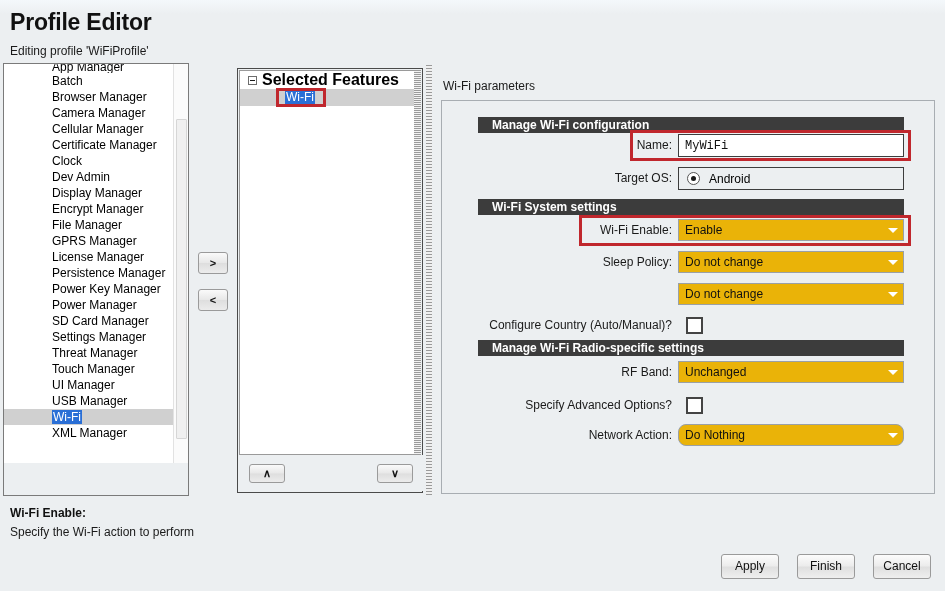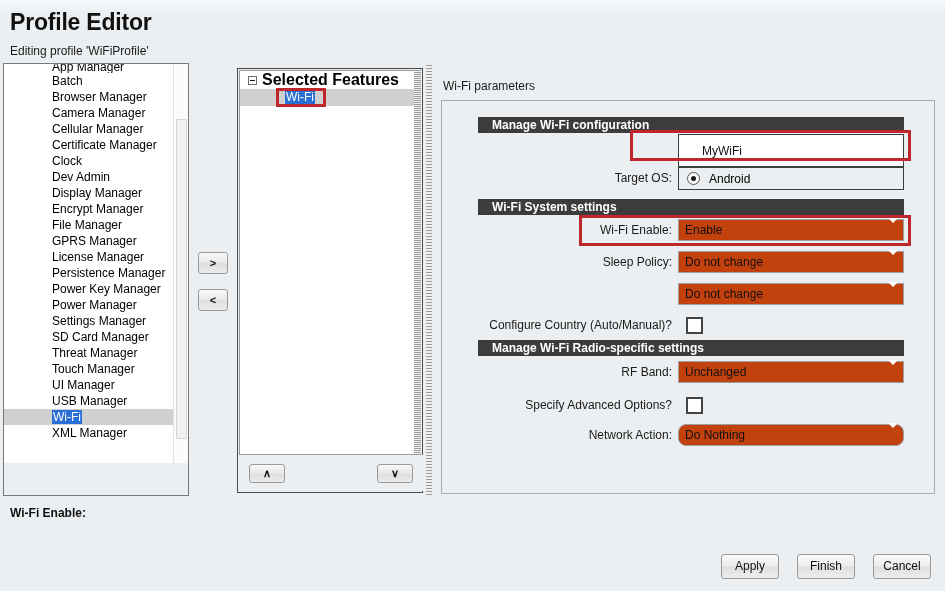--- a/index.html
+++ b/index.html
@@ -253,29 +253,29 @@
     top: 0;
     height: 24px;
     line-height: 24px;
     font-size: 12px;
     color: #1a1a1a;
     white-space: nowrap;
   }
 
   .text-input {
     position: absolute;
-    height: 33px;
+    height: 23px;
     background: #ffffff;
     border: 1px solid #3d3d3d;
     box-sizing: border-box;
     font-size: 12px;
     line-height: 21px;
-    padding-left: 23px;
-    color: #111;
-    font-family: Liberation Sans, sans-serif;
+    padding-left: 6px;
+    color: #111;
+    font-family: Liberation Mono, monospace;
   }
 
   .radio-box {
     position: absolute;
     height: 23px;
     background: #eceff1;
     border: 1px solid #3d3d3d;
     box-sizing: border-box;
     display: flex;
     align-items: center;
@@ -298,24 +298,24 @@
     left: 3px; top: 3px;
     width: 5px; height: 5px;
     border-radius: 50%;
     background: #1a1a1a;
   }
 
   .combo {
     position: absolute;
     height: 22px;
     border: 1px solid #9aa0a6;
-    background: #c2410c;
+    background: #eab308;
     box-sizing: border-box;
     display: flex;
-    align-items: flex-start;
+    align-items: center;
   }
   .combo-value {
     flex: 1 1 auto;
     line-height: 20px;
     padding-left: 6px;
     font-size: 12px;
     color: #111;
     white-space: nowrap;
     overflow: hidden;
   }
@@ -406,22 +406,22 @@
         <div class="feature-item"><span>Clock</span></div>
         <div class="feature-item"><span>Dev Admin</span></div>
         <div class="feature-item"><span>Display Manager</span></div>
         <div class="feature-item"><span>Encrypt Manager</span></div>
         <div class="feature-item"><span>File Manager</span></div>
         <div class="feature-item"><span>GPRS Manager</span></div>
         <div class="feature-item"><span>License Manager</span></div>
         <div class="feature-item"><span>Persistence Manager</span></div>
         <div class="feature-item"><span>Power Key Manager</span></div>
         <div class="feature-item"><span>Power Manager</span></div>
+        <div class="feature-item"><span>SD Card Manager</span></div>
         <div class="feature-item"><span>Settings Manager</span></div>
-        <div class="feature-item"><span>SD Card Manager</span></div>
         <div class="feature-item"><span>Threat Manager</span></div>
         <div class="feature-item"><span>Touch Manager</span></div>
         <div class="feature-item"><span>UI Manager</span></div>
         <div class="feature-item"><span>USB Manager</span></div>
         <div class="feature-item selected-row"><span class="sel-text">Wi-Fi</span></div>
         <div class="feature-item"><span>XML Manager</span></div>
       </div>
     <div class="feature-scrollbar">
       <div class="feature-thumb"></div>
     </div>
@@ -446,20 +446,21 @@
       <div class="move-btn move-up">∧</div>
       <div class="move-btn move-down">∨</div>
     </div>
   </div>
 
   <div class="splitter"></div>
 
   <div class="params-title">Wi-Fi parameters</div>
   <div class="params-box" id="params-box">
       <div class="section-header" style="top: 16px; left: 36px;">Manage Wi-Fi configuration</div>
+      <div class="field-label" style="position: absolute; top: 32px; left: 0px; width: 230px; text-align: right; height: 24px; line-height: 24px;">Name:</div>
       <input type="text" class="text-input" value="MyWiFi" style="left: 236px; top: 33px; width: 226px;">
       <div class="redbox" style="left: 188px; top: 29px; width: 281px; height: 31px;"></div>
       <div class="field-label" style="position: absolute; top: 65px; left: 0px; width: 230px; text-align: right; height: 24px; line-height: 24px;">Target OS:</div>
       <div class="radio-box" style="left: 236px; top: 66px; width: 226px;">
         <span class="radio-dot"></span>
         <span>Android</span>
       </div>
       <div class="section-header" style="top: 98px; left: 36px;">Wi-Fi System settings</div>
       <div class="field-label" style="position: absolute; top: 117px; left: 0px; width: 230px; text-align: right; height: 24px; line-height: 24px;">Wi-Fi Enable:</div>
       <div class="combo" style="left: 236px; top: 118px; width: 226px;">
@@ -487,19 +488,20 @@
       <div class="field-label" style="position: absolute; top: 292px; left: 0px; width: 230px; text-align: right; height: 24px; line-height: 24px;">Specify Advanced Options?</div>
       <div class="checkbox" style="left: 244px; top: 296px;"></div>
       <div class="field-label" style="position: absolute; top: 322px; left: 0px; width: 230px; text-align: right; height: 24px; line-height: 24px;">Network Action:</div>
       <div class="combo" style="left: 236px; top: 323px; width: 226px; border-radius: 8px;">
         <span class="combo-value">Do Nothing</span>
         <span class="combo-arrow"></span>
       </div>
     </div>
 
   <div class="help-title">Wi-Fi Enable:</div>
+  <div class="help-text">Specify the Wi-Fi action to perform</div>
 
   <div class="footer-btn btn-apply">Apply</div>
   <div class="footer-btn btn-finish">Finish</div>
   <div class="footer-btn btn-cancel">Cancel</div>
 
 <div class="redbox" style="left: 276px; top: 88px; width: 50px; height: 19px;"></div>
   </div>
 
 </body></html>

